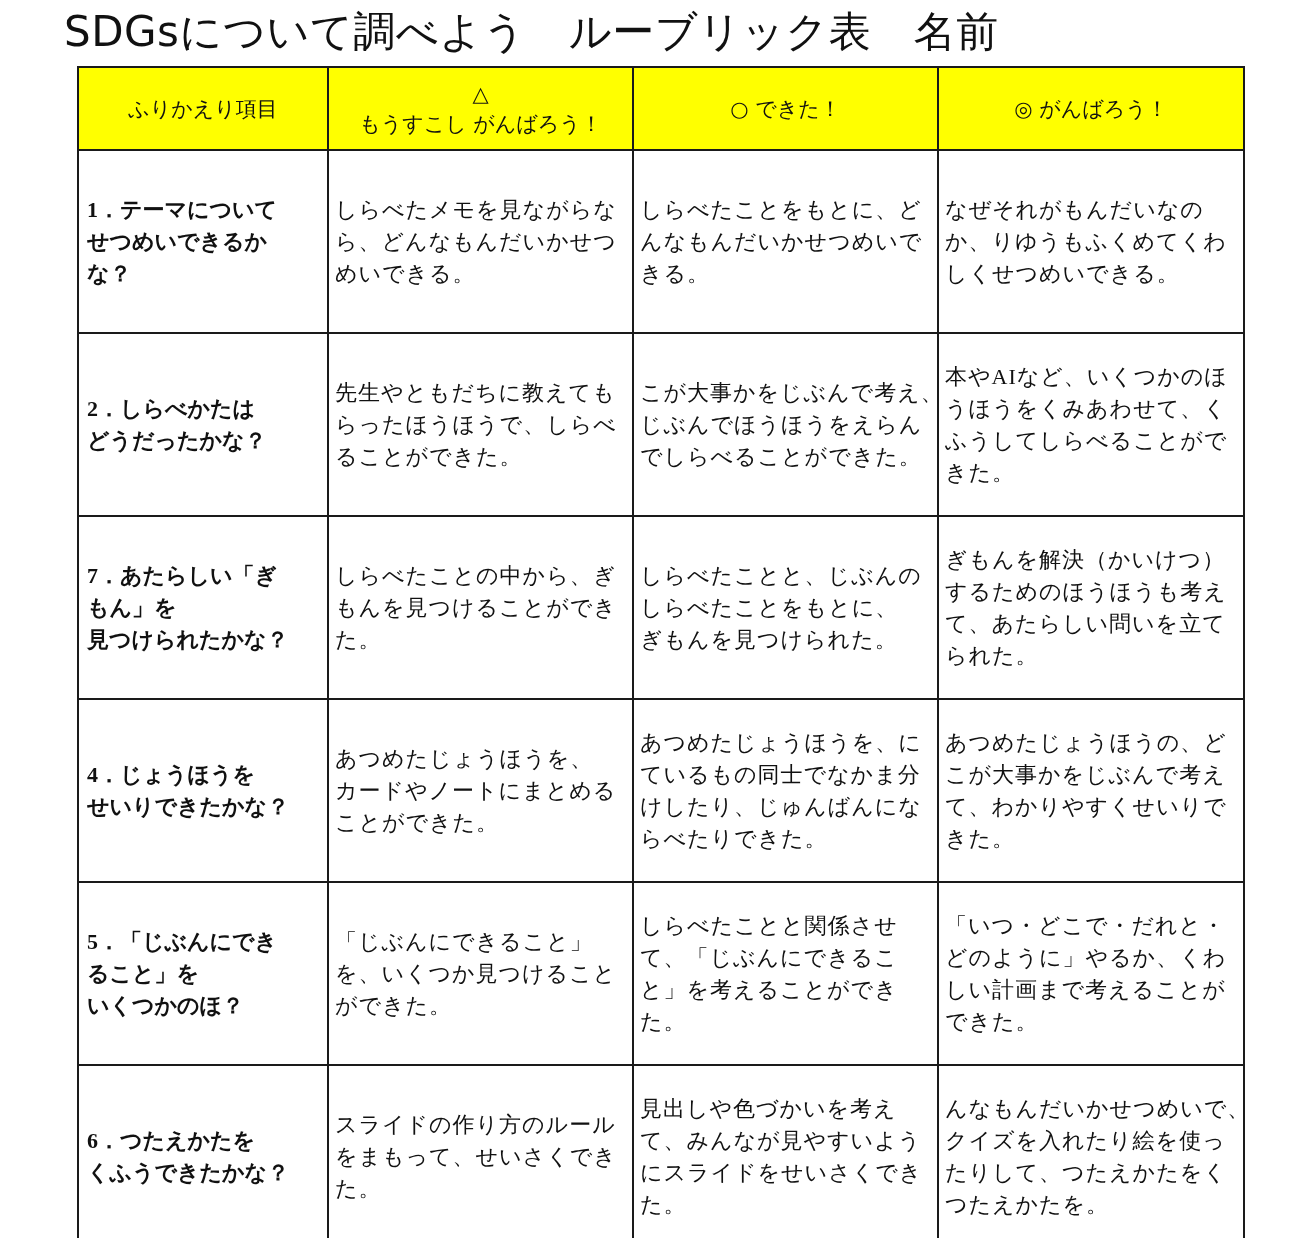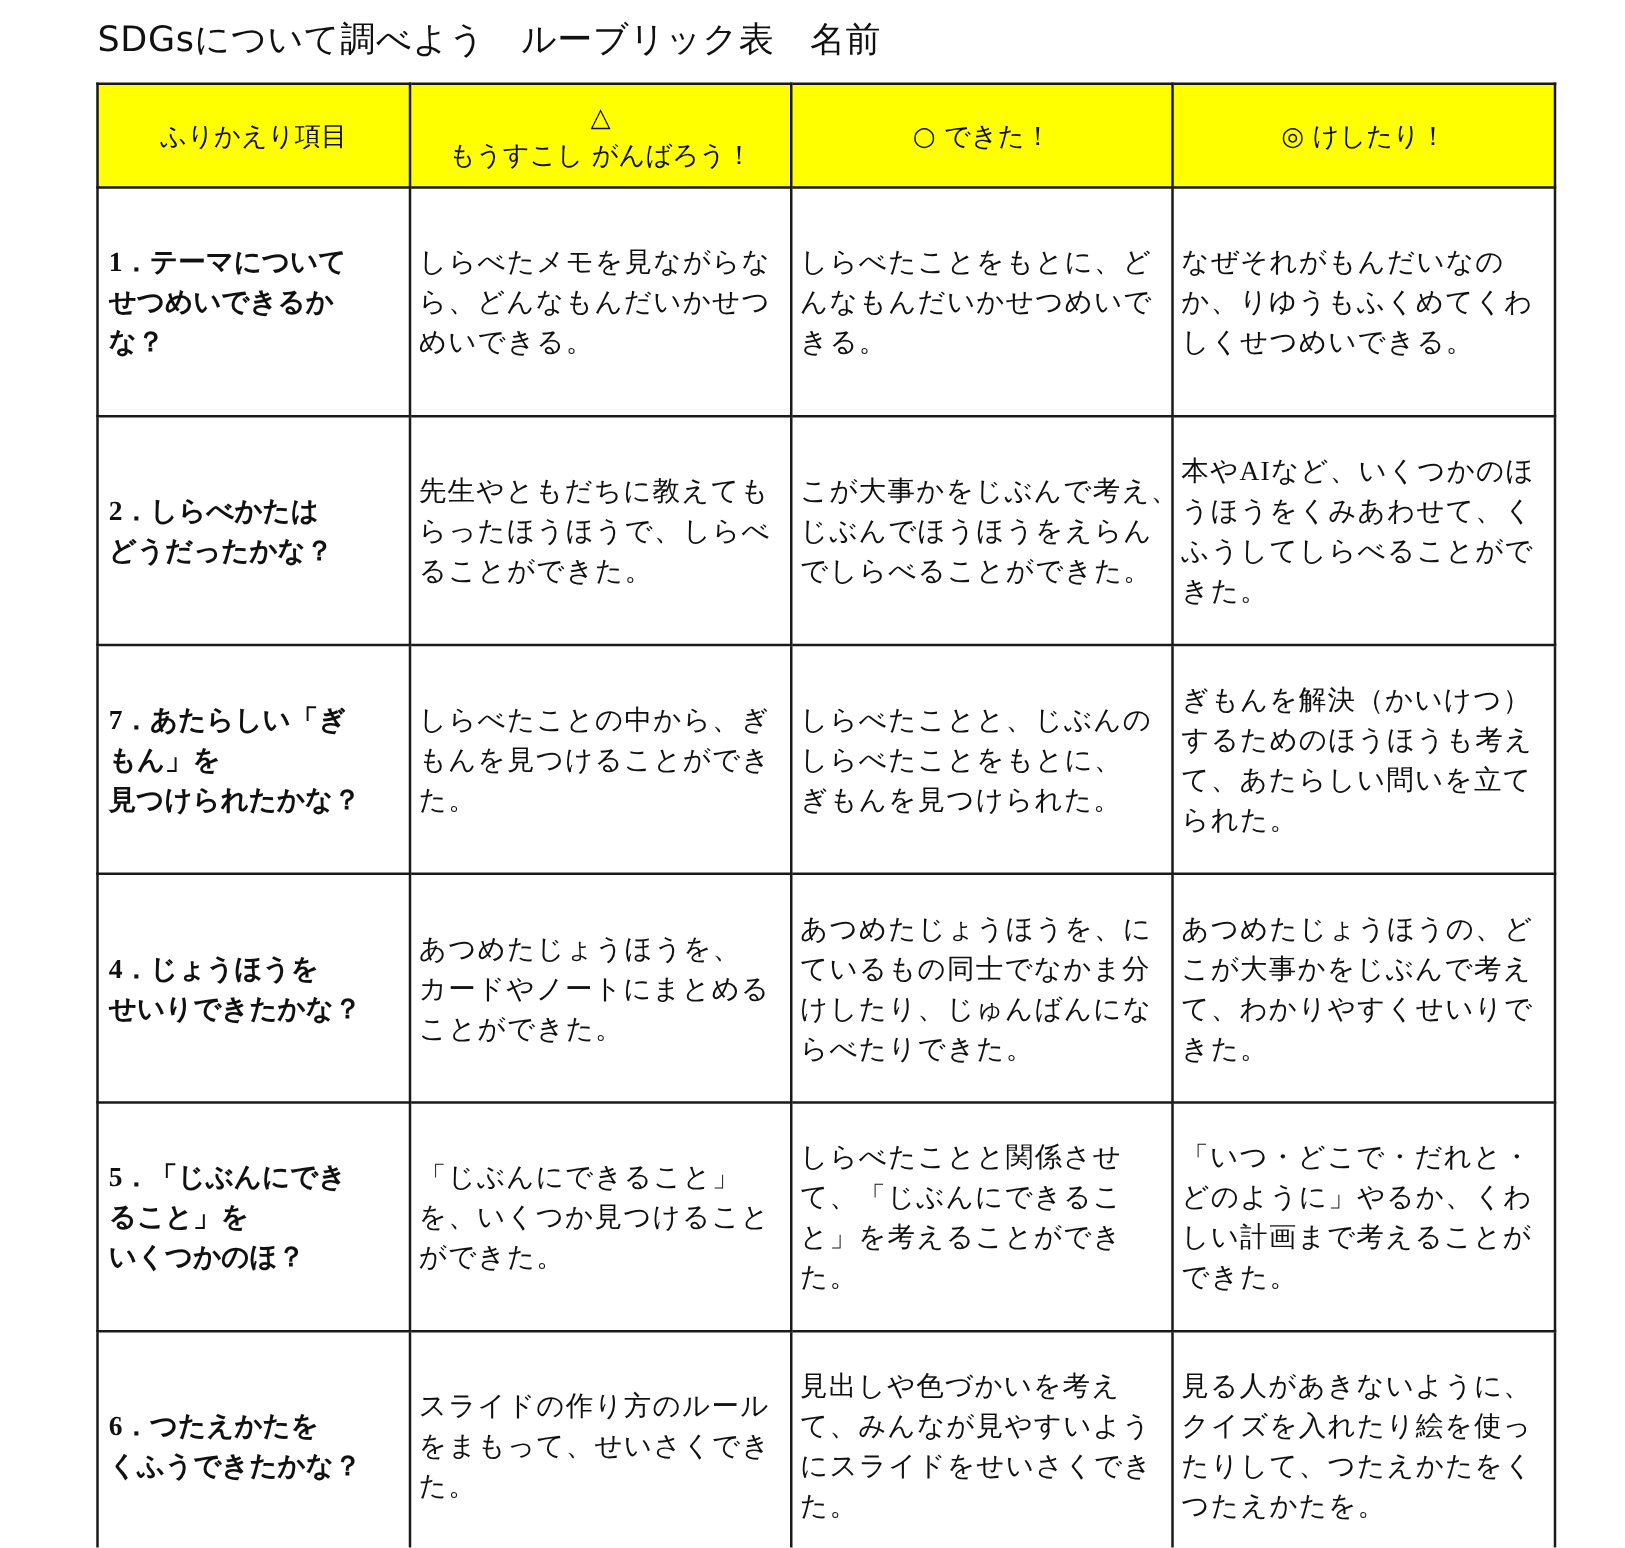--- a/index.html
+++ b/index.html
@@ -10,23 +10,23 @@
     body {
       width: 1300px;
       height: 1238px;
       overflow: hidden;
       position: relative;
       font-family: "DejaVu Sans", "Liberation Sans", sans-serif;
       color: #111111;
     }
     .page-title {
       position: absolute;
-      left: 78px;
+      left: 64px;
       top: 8px;
-      font-size: 28px;
+      font-size: 42px;
       line-height: 48px;
       font-weight: normal;
       letter-spacing: 0.5px;
       white-space: pre;
       margin: 0;
       color: #111;
     }
     .rubric-table {
       position: absolute;
       left: 77px;
@@ -103,21 +103,21 @@
         <span class="header-sub">ふりかえり項目</span>
       </th>
       <th>
         <span class="header-sub">△</span>
         <span class="header-sub">もうすこし がんばろう！</span>
       </th>
       <th>
         <span class="header-sub">○ できた！</span>
       </th>
       <th>
-        <span class="header-sub">◎ けしたり！</span>
+        <span class="header-sub">◎ がんばろう！</span>
       </th>
     </tr>
   </thead>
   <tbody id="rubric-body">
 
     <tr class="body-row">
       <td class="item-cell">
         <span class="cell-line">1．テーマについて</span>
         <span class="cell-line">せつめいできるか</span>
         <span class="cell-line">な？</span>
@@ -245,21 +245,21 @@
         <span class="cell-line">をまもって、せいさくでき</span>
         <span class="cell-line">た。</span>
       </td>
       <td class="desc-cell">
         <span class="cell-line">見出しや色づかいを考え</span>
         <span class="cell-line">て、みんなが見やすいよう</span>
         <span class="cell-line">にスライドをせいさくでき</span>
         <span class="cell-line">た。</span>
       </td>
       <td class="desc-cell">
-        <span class="cell-line">見る人があきないように、</span>
+        <span class="cell-line">んなもんだいかせつめいで、</span>
         <span class="cell-line">クイズを入れたり絵を使っ</span>
         <span class="cell-line">たりして、つたえかたをく</span>
         <span class="cell-line">つたえかたを。</span>
       </td>
     </tr>
 
     <tr class="partial-row">
       <td></td>
       <td></td>
       <td></td>

